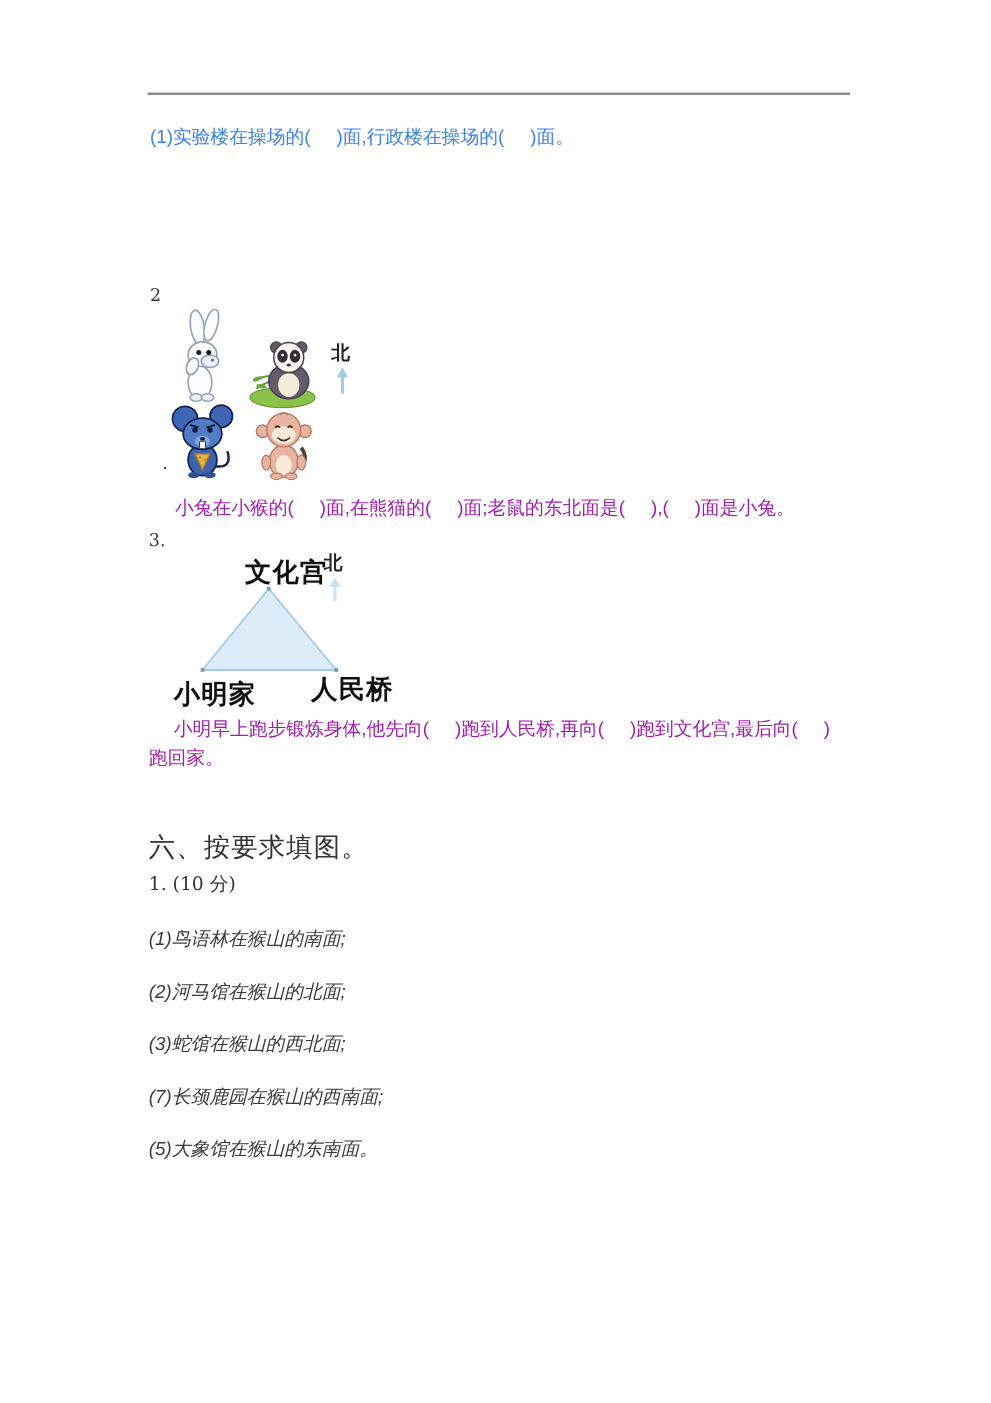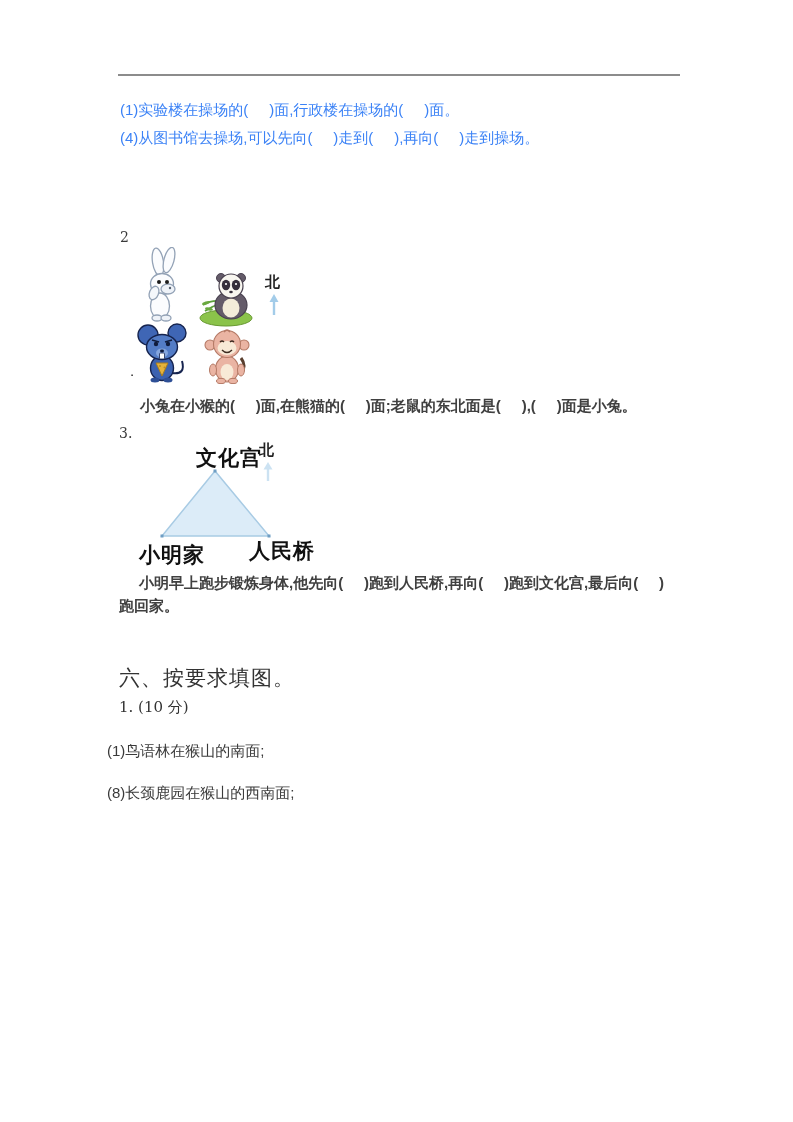--- a/index.html
+++ b/index.html
@@ -15,21 +15,21 @@
   }
   .qline{
     white-space:pre-wrap;font-size:15px;line-height:28px;color:#3b82f6;
   }
   .qblock{left:120px;top:96px;width:600px;}
   .num-label{
     font-family:"DejaVu Serif","Liberation Serif",serif;
     font-size:14px;color:#3a3a3a;
   }
   .caption{
-    white-space:pre-wrap;font-size:15px;color:#404040;font-weight:bold;
+    white-space:pre-wrap;font-size:15px;color:#a21caf;
   }
   .north{
     font-family:"DejaVu Serif","Liberation Serif",serif;
     font-weight:bold;font-size:15px;color:#222;
   }
   .map-label{
     font-family:"DejaVu Serif","Liberation Serif",serif;
     font-weight:bold;font-size:21px;color:#111;letter-spacing:1px;
   }
   .sec-header{
@@ -46,21 +46,20 @@
   .stray-dot{font-size:15px;color:#222;}
   svg{display:block;}
 </style>
 </head>
 <body>
 
 <div class="abs rule"></div>
 
 <div class="abs qblock">
   <div class="qline">(1)实验楼在操场的(     )面,行政楼在操场的(     )面。</div>
-  <div class="qline">(4)从图书馆去操场,可以先向(     )走到(     ),再向(     )走到操场。</div>
 </div>
 
 <div class="abs num-label" style="left:120px;top:229px;">2</div>
 
 <div class="abs" style="left:137px;top:247px;">
   <svg width="53" height="75" viewBox="0 0 53 75">
     <g stroke="#93a2b6" stroke-width="1.3" fill="#fbfcfe">
       <ellipse cx="21" cy="15" rx="5.5" ry="14" transform="rotate(-9 21 15)"></ellipse>
       <ellipse cx="32" cy="13" rx="5" ry="13" transform="rotate(15 32 13)"></ellipse>
       <ellipse cx="25" cy="37" rx="11.5" ry="10.5"></ellipse>
@@ -174,16 +173,19 @@
 </div>
 <div class="abs map-label" style="left:139px;top:541px;">小明家</div>
 <div class="abs map-label" style="left:249px;top:537px;">人民桥</div>
 
 <div class="abs caption" style="left:139px;top:574px;width:600px;">小明早上跑步锻炼身体,他先向(     )跑到人民桥,再向(     )跑到文化宫,最后向(     )</div>
 <div class="abs caption" style="left:119px;top:597px;">跑回家。</div>
 
 <div class="abs sec-header" style="left:119px;top:664px;">六、按要求填图。</div>
 <div class="abs sec-sub" style="left:119px;top:698px;">1. (10 分)</div>
 
-<div class="abs items6" style="left:107px;top:742px;width:600px;">
+<div class="abs items6" style="left:119px;top:742px;width:600px;font-style:italic;">
   <div>(1)鸟语林在猴山的南面;</div>
-  <div>(8)长颈鹿园在猴山的西南面;</div>
+  <div>(2)河马馆在猴山的北面;</div>
+  <div>(3)蛇馆在猴山的西北面;</div>
+  <div>(7)长颈鹿园在猴山的西南面;</div>
+  <div>(5)大象馆在猴山的东南面。</div>
 </div>
 
 </body></html>

